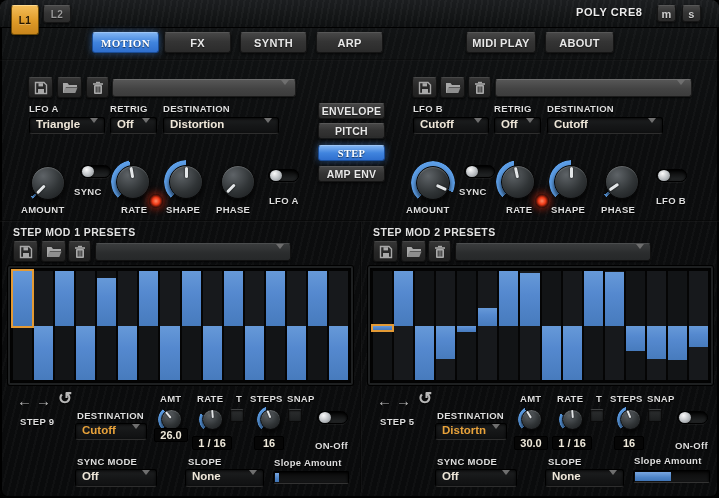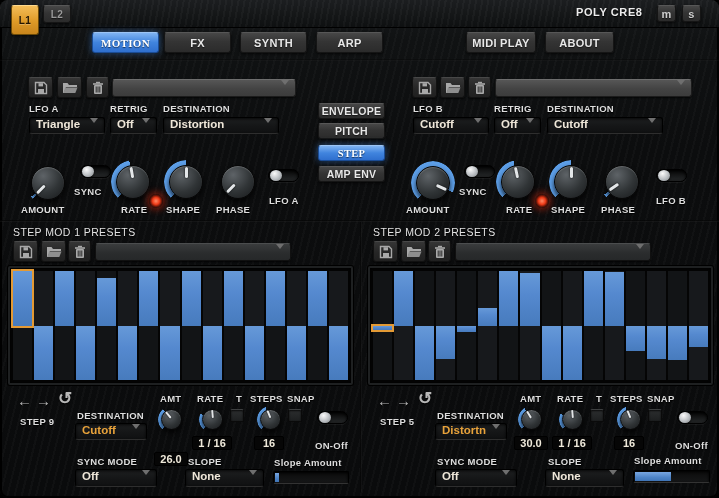--- a/index.html
+++ b/index.html
@@ -4,21 +4,21 @@
 <style>
   html,body{margin:0;padding:0;background:#000;}
   *{box-sizing:border-box;}
   .app{position:relative;width:719px;height:498px;margin:0 auto;overflow:hidden;
     font-family:"Liberation Sans",sans-serif;
     background:
       repeating-linear-gradient(104deg, rgba(255,255,255,0.022) 0 2px, rgba(0,0,0,0) 2px 7px),
       linear-gradient(180deg,#17191b 0%,#101213 8%,#0c0d0e 30%,#0a0b0c 100%);
     border-radius:8px; box-shadow:inset 0 0 0 2px #000, inset 0 2px 2px rgba(255,255,255,0.05);}
   .lbl{position:absolute;color:#dedede;font-weight:bold;font-size:9.5px;letter-spacing:.3px;white-space:nowrap;text-shadow:0 1px 1px #000;}
-  .sectitle{position:absolute;color:#e2e2e2;font-weight:normal;font-size:10.5px;letter-spacing:.4px;white-space:nowrap;text-shadow:0 1px 1px #000;}
+  .sectitle{position:absolute;color:#e2e2e2;font-weight:bold;font-size:10.5px;letter-spacing:.4px;white-space:nowrap;text-shadow:0 1px 1px #000;}
   
   .btn{position:absolute;display:flex;align-items:center;justify-content:center;
     background:linear-gradient(180deg,#474747,#343434 45%,#2b2b2b);
     border:1px solid #151515;border-top-color:#575757;border-radius:3px;
     color:#e8e8e8;font-weight:bold;font-size:11px;letter-spacing:.3px;
     box-shadow:0 1px 3px rgba(0,0,0,.7);cursor:default;text-shadow:0 1px 1px rgba(0,0,0,.6);}
   .btn.active{background:linear-gradient(180deg,#7fb3f2,#4084de 50%,#2f6fce);
     border-color:#1b4c94;border-top-color:#9cc4f4;color:#fff;
     box-shadow:0 0 7px rgba(70,140,230,.55),0 1px 2px rgba(0,0,0,.6);font-family:Liberation Serif, serif;}
   .btn.layer{font-size:10px;}
@@ -356,21 +356,21 @@
     <div class="dd" style="left:75px;top:423px;width:72px;height:17px">
       <span class="ddv orange">Cutoff</span>
       <span class="chev"></span>
     </div>
     <div class="lbl" style="left:160px;top:393px">AMT</div>
     <div class="knob sm" style="left:158px;top:406px">
         <div class="arc" style="background: conic-gradient(from -135deg, rgb(93, 159, 232) 0deg, rgb(93, 159, 232) 95deg, rgba(0, 0, 0, 0) 95deg, rgba(0, 0, 0, 0) 360deg);"></div>
         <div class="cap"></div>
         <div class="ptr" style="transform: rotate(-40deg);"></div>
       </div>
-    <div class="vbox" style="left:154px;top:452px;width:34px;height:14px">26.0</div>
+    <div class="vbox" style="left:154px;top:428px;width:34px;height:14px">26.0</div>
     <div class="lbl" style="left:197px;top:393px">RATE</div>
     <div class="knob sm" style="left:199px;top:406px">
         <div class="arc" style="background: conic-gradient(from -135deg, rgb(93, 159, 232) 0deg, rgb(93, 159, 232) 70deg, rgba(0, 0, 0, 0) 70deg, rgba(0, 0, 0, 0) 360deg);"></div>
         <div class="cap"></div>
         <div class="ptr" style="transform: rotate(-5deg);"></div>
       </div>
     <div class="vbox" style="left:192px;top:436px;width:40px;height:14px">1 / 16</div>
     <div class="lbl" style="left:236px;top:393px">T</div>
     <div class="cb" style="left:230px;top:409px"></div>
     <div class="lbl" style="left:250px;top:393px">STEPS</div>

